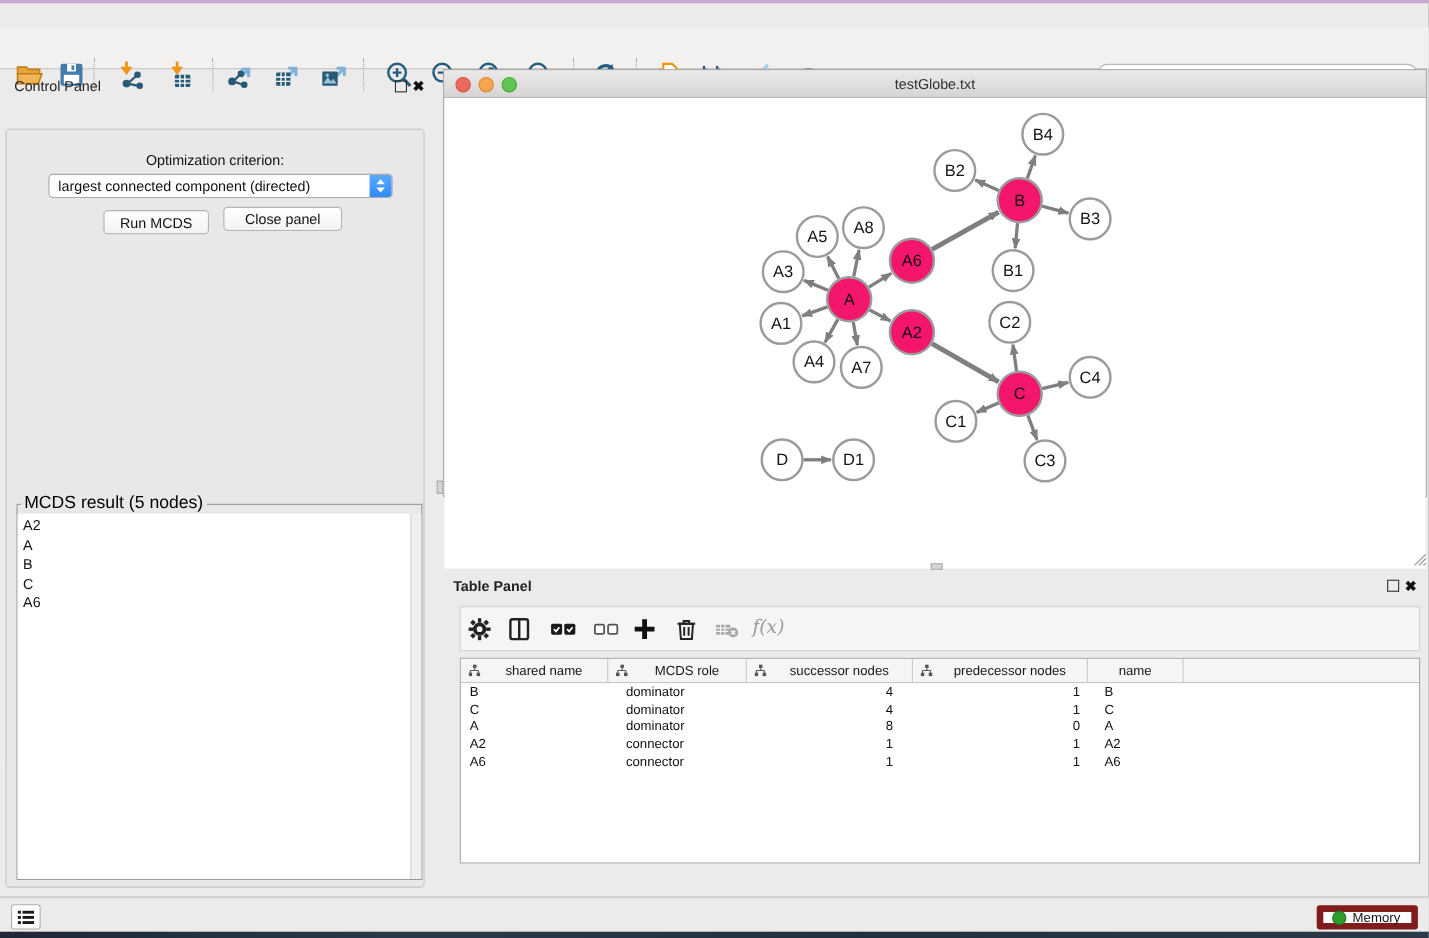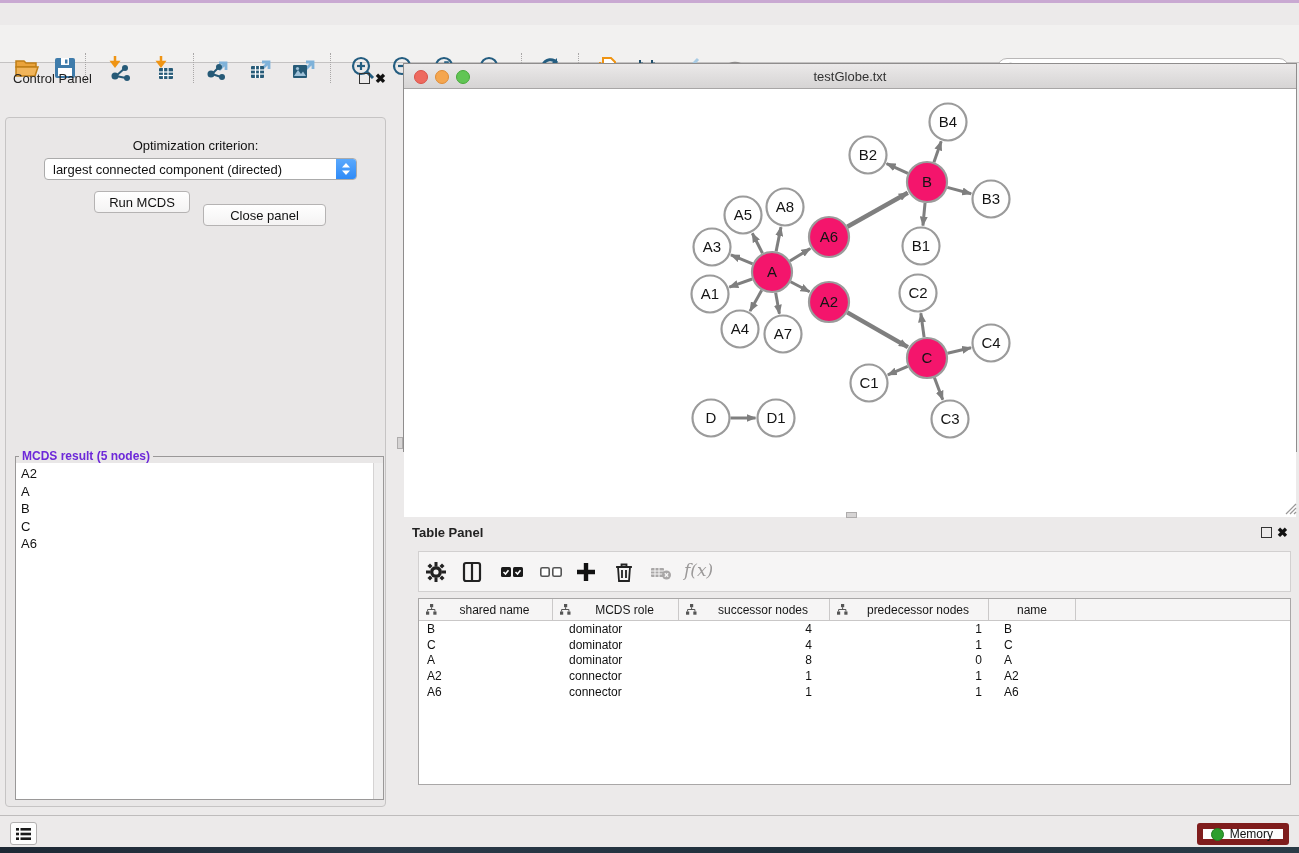--- a/index.html
+++ b/index.html
@@ -29,21 +29,21 @@
   .seg-tab:last-child{border-radius:0 4px 4px 0;}
   .seg-tab.active{background:#3b99fc;border-color:#3090f8;color:#fff;}
   .cp-content{position:absolute;left:5px;top:117px;width:379px;height:688px;background:#e9e7e7;border:1px solid #c6c4c4;border-radius:4px;}
   .crit-label{position:absolute;left:0;top:20px;width:100%;text-align:center;font-size:13px;color:#111;}
   .dropdown{position:absolute;left:38px;top:40px;width:313px;height:22px;background:#fff;border:1px solid #ababab;border-radius:4px;box-sizing:border-box;display:flex;align-items:center;}
   .dropdown .dd-text{flex:1;font-size:13px;color:#111;padding-left:8px;white-space:nowrap;overflow:hidden;}
   .dd-stepper{width:20px;height:20px;background:linear-gradient(#5aa9fd,#2f8bf7);border-radius:0 3px 3px 0;position:relative;}
   .dd-stepper svg{position:absolute;left:4px;top:3px;}
   .btn{position:absolute;height:22px;background:linear-gradient(#ffffff,#f4f3f3);border:1px solid #b5b3b3;border-radius:4px;font-size:13px;color:#111;display:flex;align-items:center;justify-content:center;box-sizing:border-box;}
   .result-box{position:absolute;left:9px;top:331px;width:367px;height:349px;border:1px solid #9a9898;margin:0;padding:0;}
-  .result-box legend{font-size:12px;color:#6d28d9;margin-left:3px;padding:0 3px;font-weight:bold;}
+  .result-box legend{font-size:16px;color:#000000;margin-left:3px;padding:0 3px;}
   .result-list{position:absolute;left:0;top:0;width:100%;height:100%;background:#fff;overflow:hidden;}
   .result-inner{position:absolute;left:0;top:0;right:9px;bottom:0;padding:2px 0 0 5px;}
   .result-item{font-size:13px;color:#111;line-height:17.5px;}
   .result-scroll{position:absolute;right:0;top:0;width:9px;height:100%;background:#efeeee;border-left:1px solid #d5d3d3;}
   
   .net-window{position:absolute;left:403px;top:63px;width:894px;height:389px;background:#fff;border:1px solid #8f8d8d;box-sizing:border-box;}
   .net-titlebar{position:absolute;left:0;top:0;width:100%;height:25px;background:linear-gradient(#ebe9e9,#d6d4d4);border-bottom:1px solid #a8a6a6;box-sizing:border-box;}
   .net-lights{position:absolute;left:10px;top:6px;display:flex;gap:7px;}
   .net-light{width:12px;height:12px;border-radius:50%;}
   .net-title{position:absolute;left:0;top:5px;width:100%;text-align:center;font-size:13px;color:#333;}
@@ -214,21 +214,21 @@
     <div class="dropdown">
       <div class="dd-text">largest connected component (directed)</div>
       <div class="dd-stepper">
         <svg width="12" height="14" viewBox="0 0 12 14">
             <path d="M2 5.5L6 1l4 4.5z" fill="#fff"></path>
             <path d="M2 8.5L6 13l4-4.5z" fill="#fff"></path>
           </svg>
       </div>
     </div>
     <div class="btn" style="left:88px;top:73px;width:96px">Run MCDS</div>
-    <div class="btn" style="left:197px;top:86px;width:123px">Close panel</div>
+    <div class="btn" style="left:197px;top:70px;width:108px">Close panel</div>
     <fieldset class="result-box">
       <legend>MCDS result (5 nodes)</legend>
       <div class="result-list">
         <div class="result-inner">
             <div class="result-item">A2</div>
             <div class="result-item">A</div>
             <div class="result-item">B</div>
             <div class="result-item">C</div>
             <div class="result-item">A6</div>
           </div>

